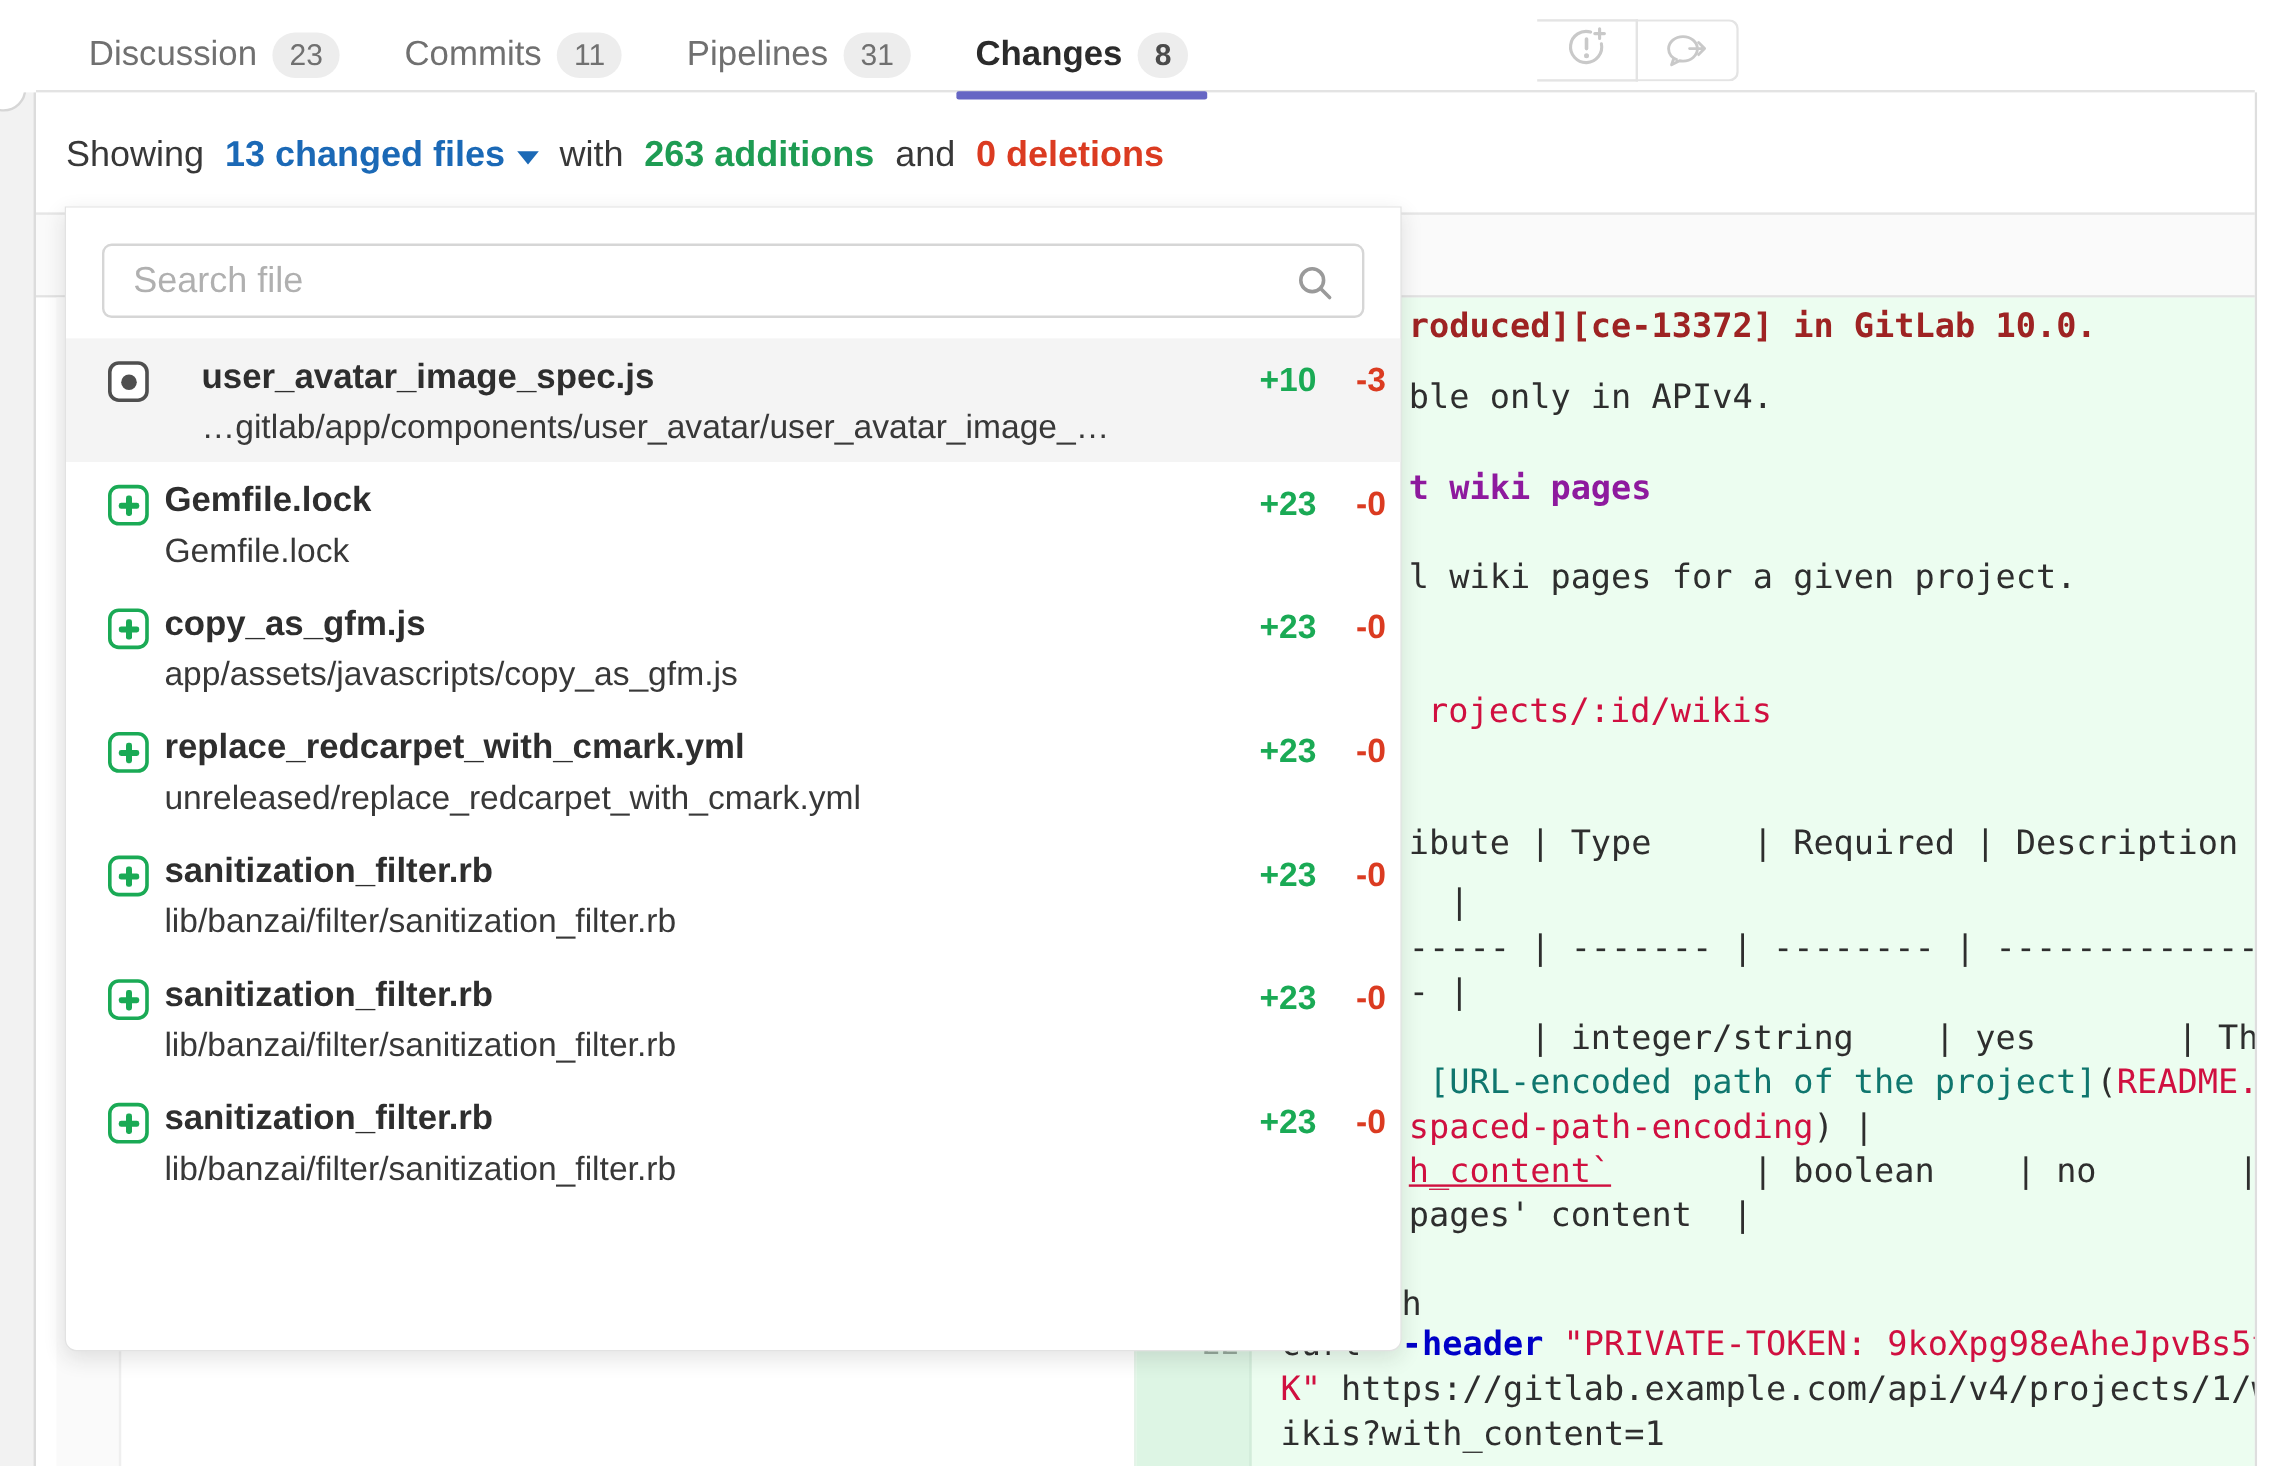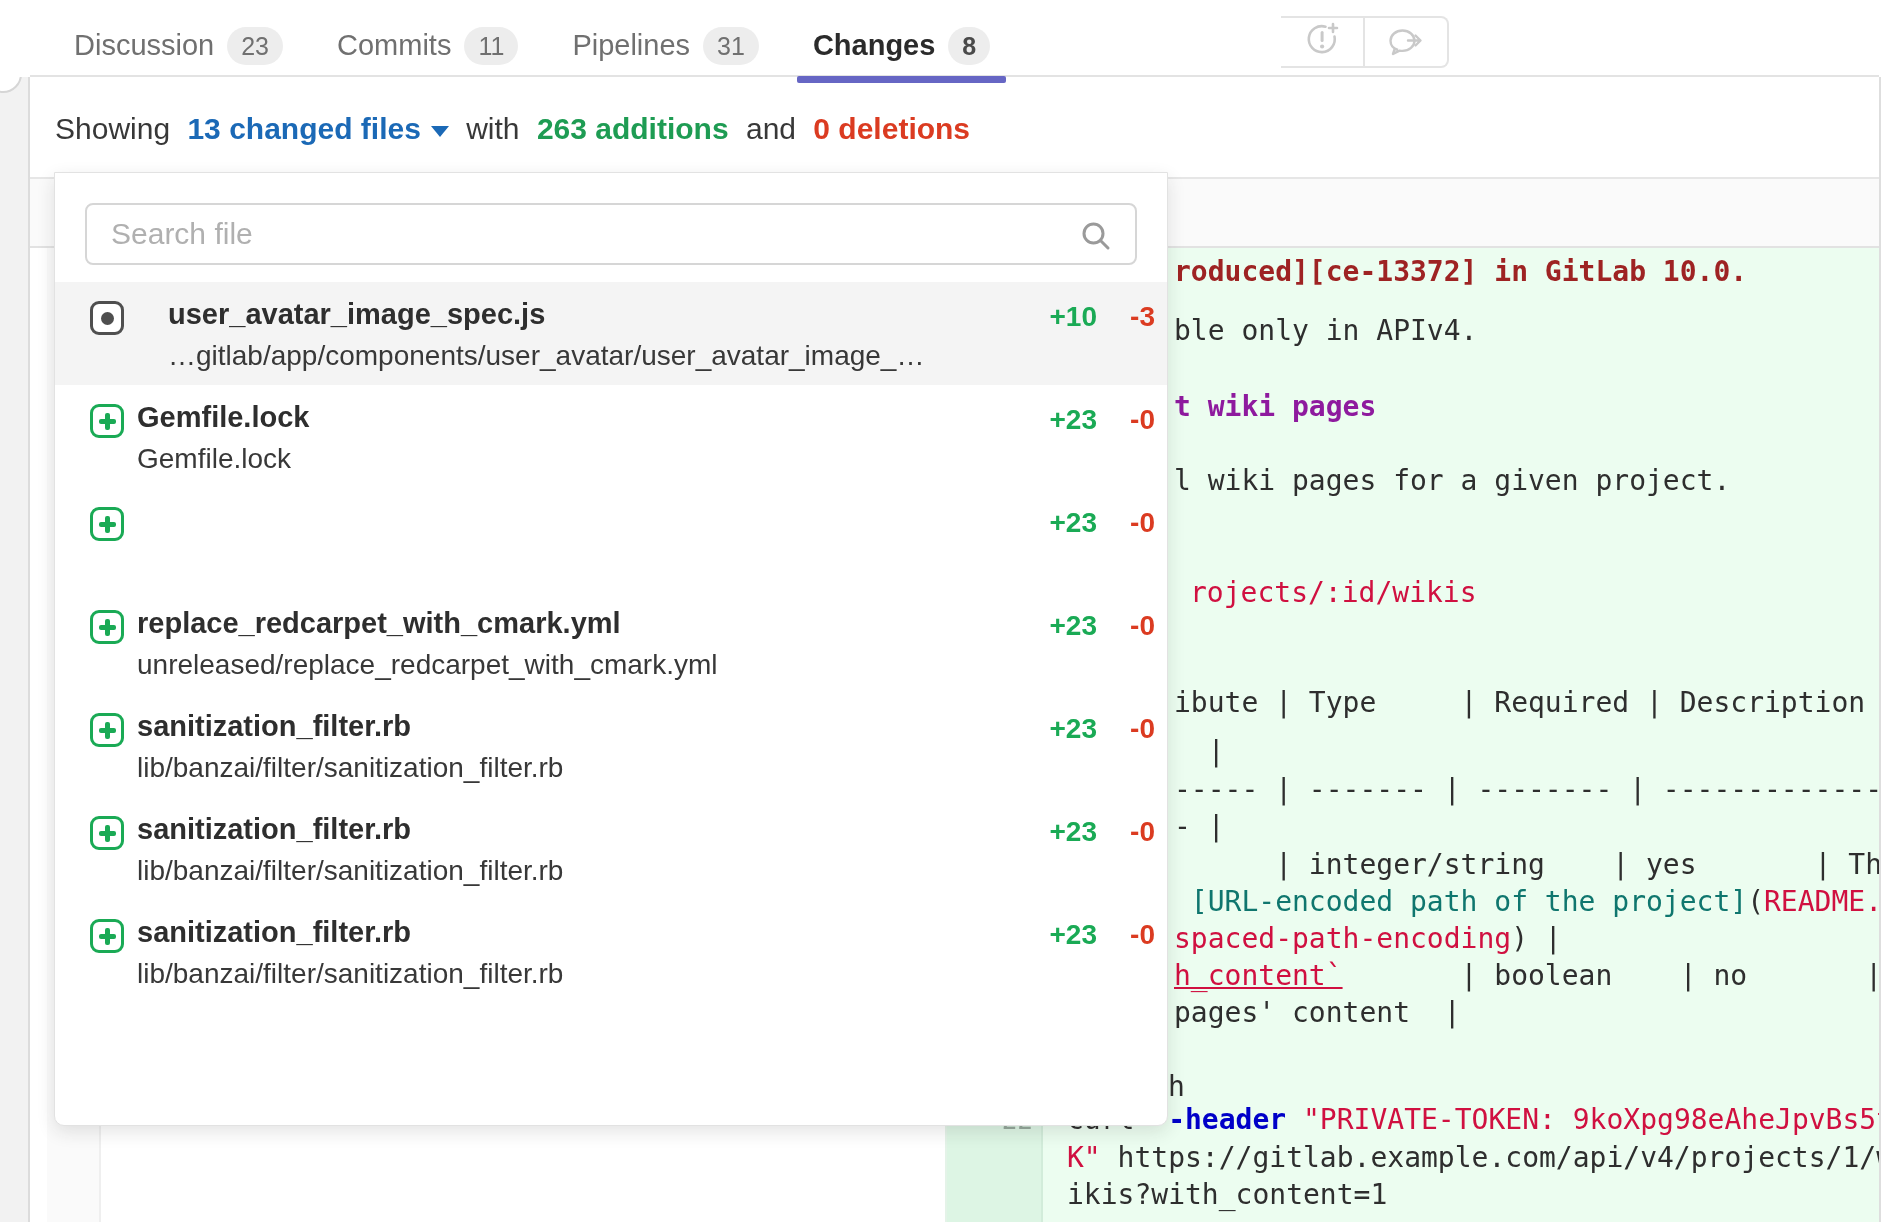--- a/index.html
+++ b/index.html
@@ -229,20 +229,24 @@
         <span class="file-stats">
           <span class="stat-add">+23</span>
           <span class="stat-del">-0</span>
         </span>
       </div>
 
       <div class="file-row">
         <span class="fi fi-added">
             <span class="plus"></span>
           </span>
+        <span class="file-texts">
+          <div class="file-name">copy_as_gfm.js</div>
+          <div class="file-path">app/assets/javascripts/copy_as_gfm.js</div>
+        </span>
         <span class="file-stats">
           <span class="stat-add">+23</span>
           <span class="stat-del">-0</span>
         </span>
       </div>
 
       <div class="file-row">
         <span class="fi fi-added">
             <span class="plus"></span>
           </span>

